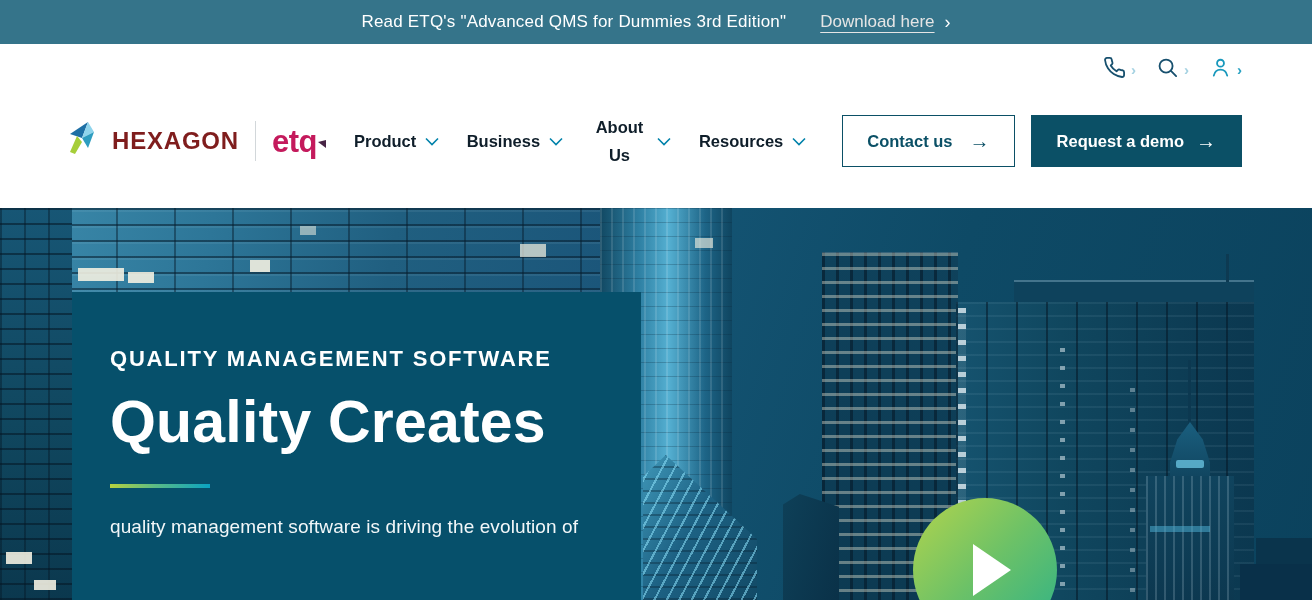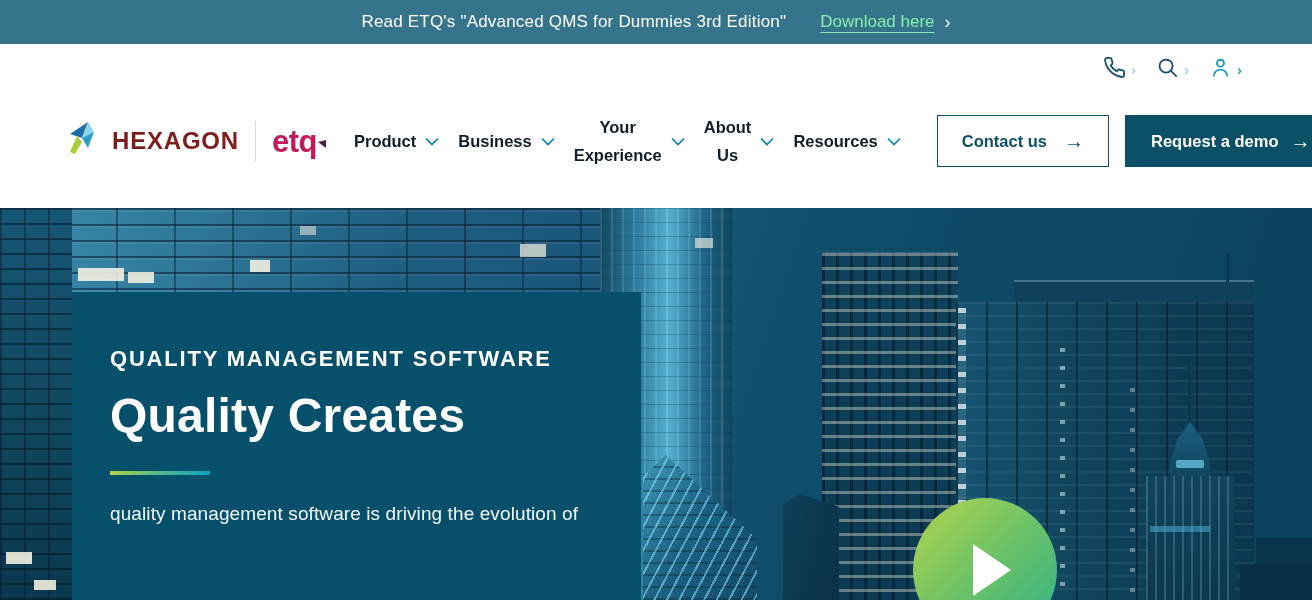--- a/index.html
+++ b/index.html
@@ -9,21 +9,21 @@
     font-family:"Liberation Sans", sans-serif; background:#fff; margin:0 auto;
   }
 
   
   .banner {
     height:44px; background:#35748a; color:#fff;
     display:flex; align-items:center; justify-content:center;
   }
   .banner-text { font-size:17px; letter-spacing:.2px; }
   .banner-link {
-    font-size:17px; color:#86efac; margin-left:34px; cursor:pointer;
+    font-size:17px; color:#e5e5e5; margin-left:34px; cursor:pointer;
     text-decoration:underline; text-underline-offset:5px; text-decoration-thickness:1px;
   }
   .banner-chevron { margin-left:10px; font-size:18px; line-height:1; }
 
   
   .header { position:relative; height:164px; background:#fff; }
   .utility-row { position:absolute; top:12px; right:70px; display:flex; align-items:center; gap:20px; }
   .utility-item { display:flex; align-items:center; gap:5px; cursor:pointer; }
   .utility-chevron { font-size:15px; line-height:1; font-weight:bold; }
   .chev-light { color:#a5d2e2; }
@@ -143,21 +143,21 @@
   .win5 { left:300px; top:18px; width:16px; height:9px;  opacity:.6; }
   .win6 { left:695px; top:30px; width:18px; height:10px; opacity:.7; }
   .win7 { left:6px;   top:344px; width:26px; height:12px; }
   .win8 { left:34px;  top:372px; width:22px; height:10px; }
 
   .hero-panel {
     position:absolute; left:72px; top:84px; width:569px; height:308px;
     background:#06506b; padding:54px 40px 0 38px;
   }
   .eyebrow { font-size:22px; font-weight:bold; letter-spacing:1.8px; color:#fff; }
-  .hero-heading { margin-top:16px; font-size:48px; font-weight:800; letter-spacing:.2px; line-height:1.18; color:#fff; }
+  .hero-heading { margin-top:16px; font-size:59px; font-weight:800; letter-spacing:.2px; line-height:1.18; color:#fff; }
   .heading-line { display:block; }
   .hero-rule { margin-top:26px; width:100px; height:4px; background:linear-gradient(90deg,#b5d13e 0%,#5bbb85 45%,#0aa3c2 100%); }
   .hero-paragraph { margin-top:25px; font-size:19px; line-height:1.52; color:#f2f7f9; letter-spacing:.1px; }
   .para-line { display:block; }
 
   .play-button {
     position:absolute; left:913px; top:290px; width:144px; height:144px; border-radius:50%;
     background:linear-gradient(135deg,#b3d44c 0%,#6ec266 48%,#2bb189 100%);
     display:flex; align-items:center; justify-content:center; cursor:pointer;
   }
@@ -228,26 +228,20 @@
 
       <div class="nav">
         <div class="nav-item">
           <span class="nav-label">Product</span>
           <span><svg width="14" height="9" viewBox="0 0 14 9" fill="none" stroke="#0082aa" stroke-width="1.6">
                 <path d="M1 1.5l6 6 6-6"></path>
               </svg></span>
         </div>
         <div class="nav-item">
           <span class="nav-label">Business</span>
-          <span><svg width="14" height="9" viewBox="0 0 14 9" fill="none" stroke="#0082aa" stroke-width="1.6">
-                <path d="M1 1.5l6 6 6-6"></path>
-              </svg></span>
-        </div>
-        <div class="nav-item">
-          <span class="nav-label wrap-92">Your Experience</span>
           <span><svg width="14" height="9" viewBox="0 0 14 9" fill="none" stroke="#0082aa" stroke-width="1.6">
                 <path d="M1 1.5l6 6 6-6"></path>
               </svg></span>
         </div>
         <div class="nav-item">
           <span class="nav-label wrap-56">About Us</span>
           <span><svg width="14" height="9" viewBox="0 0 14 9" fill="none" stroke="#0082aa" stroke-width="1.6">
                 <path d="M1 1.5l6 6 6-6"></path>
               </svg></span>
         </div>

